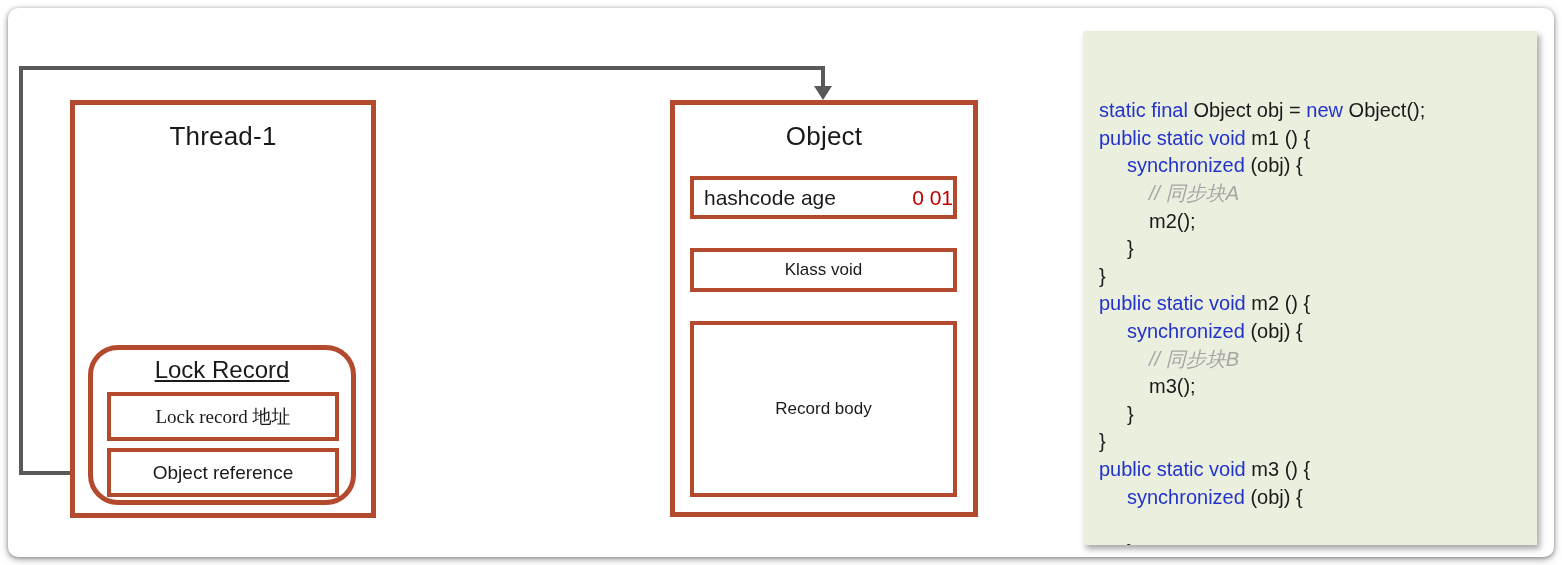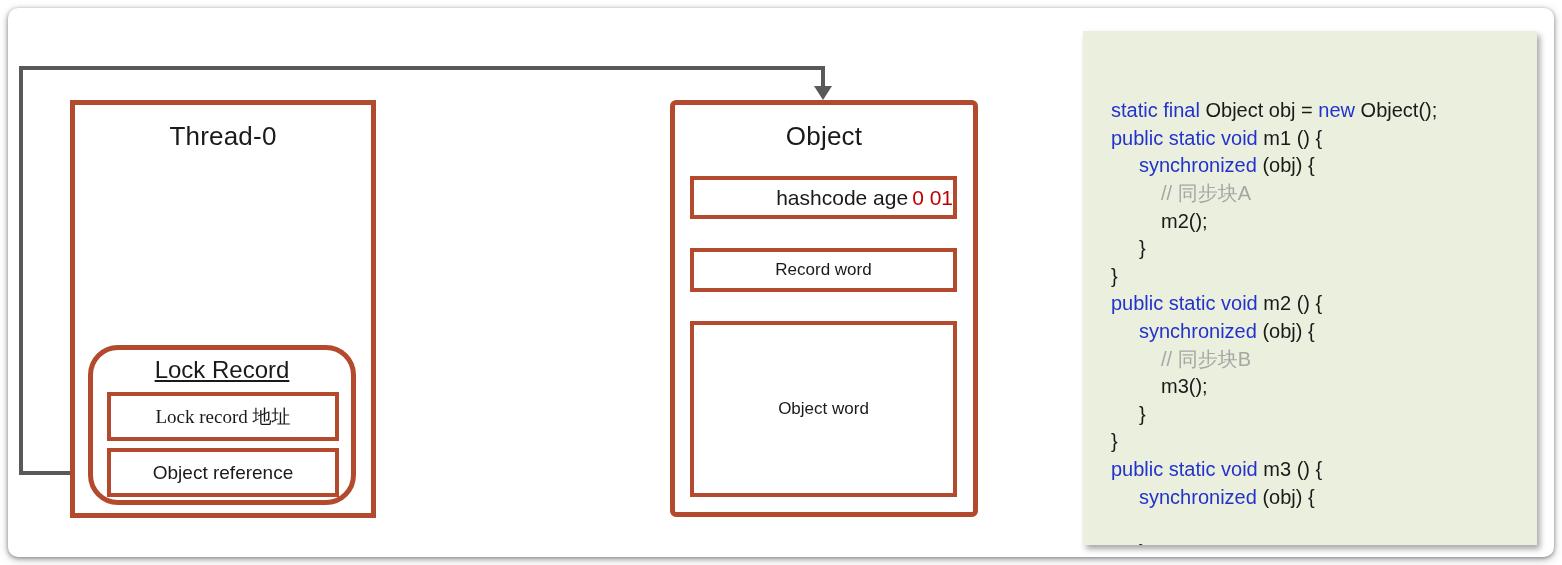--- a/index.html
+++ b/index.html
@@ -13,81 +13,81 @@
     background:#ffffff;border-radius:10px;
     box-shadow:0 1px 4px rgba(60,60,60,.55),0 3px 9px rgba(100,100,100,.35);
   }
   .connector-svg{position:absolute;left:0;top:0;width:1562px;height:565px;pointer-events:none;}
 
   .red-box{position:absolute;border:5px solid var(--box-border,#b34a2d);background:#fff;box-sizing:border-box;}
   .thin-box{position:absolute;border:4px solid var(--box-border,#b34a2d);background:#fff;box-sizing:border-box;
             display:flex;align-items:center;justify-content:center;}
 
   .thread-box{left:70px;top:100px;width:306px;height:418px;}
-  .object-box{left:670px;top:100px;width:308px;height:417px;border-radius:6px;}
+  .object-box{left:670px;top:100px;width:308px;height:417px;}
   .box-title{text-align:center;font-size:26px;margin-top:16px;letter-spacing:.2px;}
 
   .lock-record{left:88px;top:345px;width:268px;height:160px;border-radius:30px;}
   .lock-record-title{text-align:center;font-size:24px;margin-top:6px;text-decoration:underline;}
 
   .slot-address{left:107px;top:392px;width:232px;height:49px;font-size:19px;font-family:Liberation Serif, serif;}
   .slot-reference{left:107px;top:448px;width:232px;height:49px;font-size:19px;}
 
-  .mark-word{left:690px;top:176px;width:267px;height:43px;justify-content:flex-end;padding-left:10px;font-size:21px;}
+  .mark-word{left:690px;top:176px;width:267px;height:43px;justify-content:space-between;padding-left:10px;font-size:21px;}
   .mark-word .bits{color:var(--bits-red,#c00000);margin-left:4px;}
   .klass-word{left:690px;top:248px;width:267px;height:44px;font-size:17px;}
   .object-body{left:690px;top:321px;width:267px;height:176px;font-size:17px;}
 
   .code-panel{
     position:absolute;left:1083px;top:31px;width:454px;height:514px;
     background:var(--code-background,#ebefde);
     box-shadow:3px 4px 6px rgba(0,0,0,.35);
-    padding:11px 8px 0 28px;box-sizing:border-box;
+    padding:11px 8px 0 16px;box-sizing:border-box;
     font-size:20px;line-height:27.6px;white-space:pre;overflow:hidden;
   }
   .code-line{min-height:27.6px;}
   .code-line .kw{color:var(--keyword-blue,#2233cc);}
-  .code-line .cm{color:var(--comment-gray,#a6a6a6);}
+  .code-line .cm{color:var(--comment-gray,#a6a6a6);font-style:italic;}
   .code-line .pl{color:var(--text-black,#1a1a1a);}
 </style>
 </head>
 <body>
 
 <div class="stage">
   <div class="card"></div>
 
   <svg class="connector-svg" viewBox="0 0 1562 565">
     <polyline points="107,473 21,473 21,68 823,68 823,88" fill="none" stroke="var(--connector,#595959)" stroke-width="4"></polyline>
     <polygon points="814,86 832,86 823,100" fill="var(--connector,#595959)"></polygon>
   </svg>
 
   <div class="red-box thread-box">
-    <div class="box-title">Thread-0</div>
+    <div class="box-title">Thread-1</div>
   </div>
 
   <div class="red-box lock-record">
     <div class="lock-record-title">Lock Record</div>
   </div>
   <div class="thin-box slot-address">
     <span>Lock record 地址</span>
   </div>
   <div class="thin-box slot-reference">
     <span>Object reference</span>
   </div>
 
   <div class="red-box object-box">
     <div class="box-title">Object</div>
   </div>
   <div class="thin-box mark-word">
     <span>hashcode age</span>
     <span class="bits">0 01</span>
   </div>
   <div class="thin-box klass-word">
-    <span>Record word</span>
+    <span>Klass void</span>
   </div>
   <div class="thin-box object-body">
-    <span>Object word</span>
+    <span>Record body</span>
   </div>
 
   <div class="code-panel">
     <div id="code-lines"><div class="code-line" style="padding-left: 0px;"><span class="kw">static final</span><span class="pl"> Object obj = </span><span class="kw">new</span><span class="pl"> Object();</span></div><div class="code-line" style="padding-left: 0px;"><span class="kw">public static void</span><span class="pl"> m1 () {</span></div><div class="code-line" style="padding-left: 28px;"><span class="kw">synchronized</span><span class="pl"> (obj) {</span></div><div class="code-line" style="padding-left: 50px;"><span class="cm">// 同步块A</span></div><div class="code-line" style="padding-left: 50px;"><span class="pl">m2();</span></div><div class="code-line" style="padding-left: 28px;"><span class="pl">}</span></div><div class="code-line" style="padding-left: 0px;"><span class="pl">}</span></div><div class="code-line" style="padding-left: 0px;"><span class="kw">public static void</span><span class="pl"> m2 () {</span></div><div class="code-line" style="padding-left: 28px;"><span class="kw">synchronized</span><span class="pl"> (obj) {</span></div><div class="code-line" style="padding-left: 50px;"><span class="cm">// 同步块B</span></div><div class="code-line" style="padding-left: 50px;"><span class="pl">m3();</span></div><div class="code-line" style="padding-left: 28px;"><span class="pl">}</span></div><div class="code-line" style="padding-left: 0px;"><span class="pl">}</span></div><div class="code-line" style="padding-left: 0px;"><span class="kw">public static void</span><span class="pl"> m3 () {</span></div><div class="code-line" style="padding-left: 28px;"><span class="kw">synchronized</span><span class="pl"> (obj) {</span></div><div class="code-line" style="padding-left: 0px;"><span class="pl"></span></div><div class="code-line" style="padding-left: 28px;"><span class="pl">}</span></div></div>
   </div>
 </div>
 
 </body></html>

